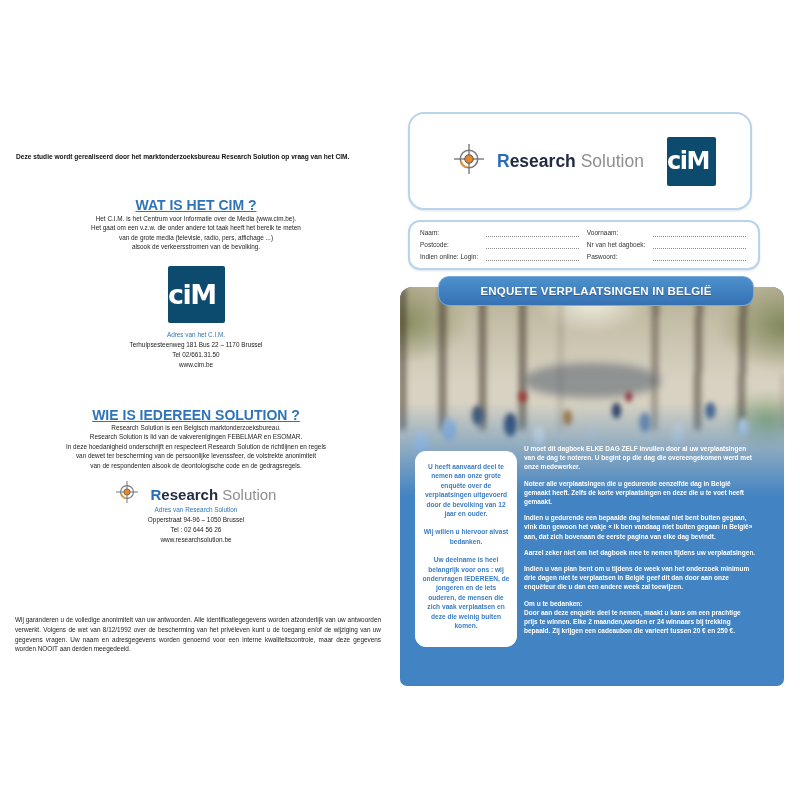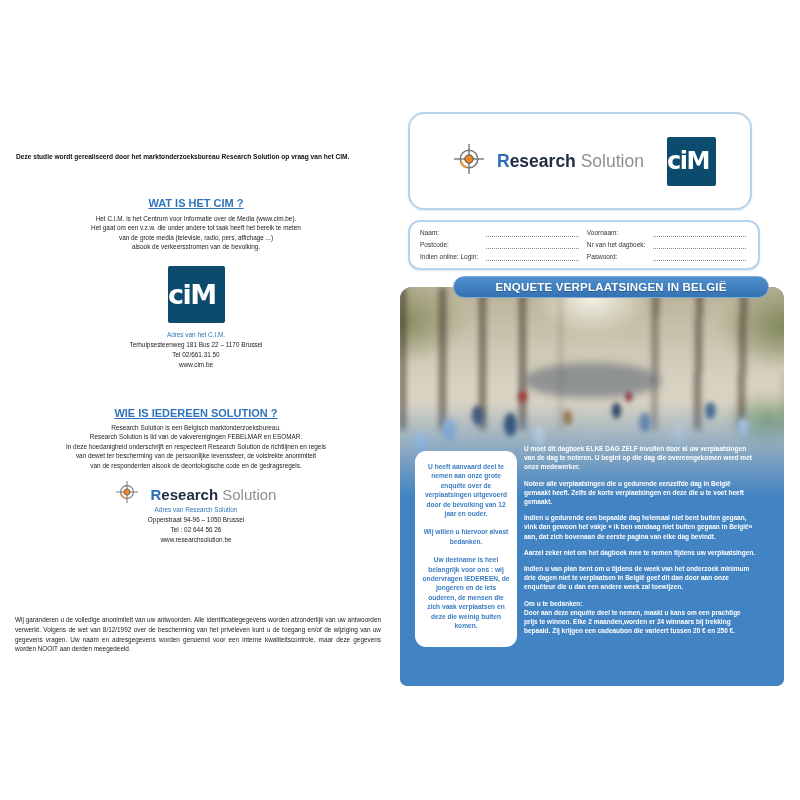--- a/index.html
+++ b/index.html
@@ -4,21 +4,21 @@
 <style>
   html,body{margin:0;padding:0;}
   body{
     width:800px;height:800px;background:#ffffff;position:relative;
     font-family:"Liberation Sans", sans-serif;color:#222;overflow:hidden;
   }
   .abs{position:absolute;}
 
   
   .intro{left:16px;top:152px;width:364px;font-size:6.6px;font-weight:bold;color:#111;line-height:9px;}
-  .sec-head{left:16px;width:360px;text-align:center;margin:0;font-size:11px;font-weight:bold;
+  .sec-head{left:16px;width:360px;text-align:center;margin:0;font-size:14px;font-weight:bold;
     color:#2f74b8;text-decoration:underline;}
   .head-cim{top:197px;}
   .head-rs{top:407px;}
   .center-par{left:16px;width:360px;text-align:center;font-size:6.4px;line-height:9.4px;color:#222;}
   .par-cim{top:214px;}
   .par-rs{top:423px;}
 
   .cim-logo{background:#0c4a6e;color:#fff;display:flex;align-items:center;border-radius:2px;}
   .cim-logo-left{left:168px;top:266px;width:57px;height:57px;}
   .cim-logotype{font-weight:bold;letter-spacing:-1.5px;font-family:"DejaVu Sans", sans-serif;}
@@ -47,21 +47,21 @@
   .cim-logo-hdr{width:49px;height:49px;}
   .cim-logo-hdr .cim-logotype{font-size:24px;}
 
   .form-box{left:408px;top:220px;width:352px;height:50px;border:2px solid #b9d3ea;border-radius:12px;
     box-sizing:border-box;background:#fff;padding:7px 10px;display:grid;
     grid-template-columns:max-content 1fr max-content 1fr;column-gap:6px;align-content:space-between;
     box-shadow:0 1px 2px rgba(120,150,180,.25);}
   .form-label{font-size:6.5px;color:#333;white-space:nowrap;}
   .dots{border-bottom:1px dotted #8a8a8a;height:7px;margin:0 2px;}
 
-  .banner{left:453px;top:276px;width:316px;height:22px;border-radius:11px;z-index:6;
+  .banner{left:438px;top:276px;width:316px;height:30px;border-radius:11px;z-index:6;
     background:linear-gradient(#4e90cd,#3572b4);border:1px solid #7babd8;box-sizing:border-box;
     display:flex;align-items:center;justify-content:center;}
   .banner span{color:#fff;font-weight:bold;font-size:11.5px;letter-spacing:.2px;
     text-shadow:0 1px 1px rgba(0,0,0,.3);}
 
   .main-block{left:400px;top:287px;width:384px;height:399px;border-radius:12px 12px 7px 7px;
     overflow:hidden;background:#4183c3;}
 
   
   .photo{position:absolute;left:0;top:0;width:100%;height:210px;overflow:hidden;}

